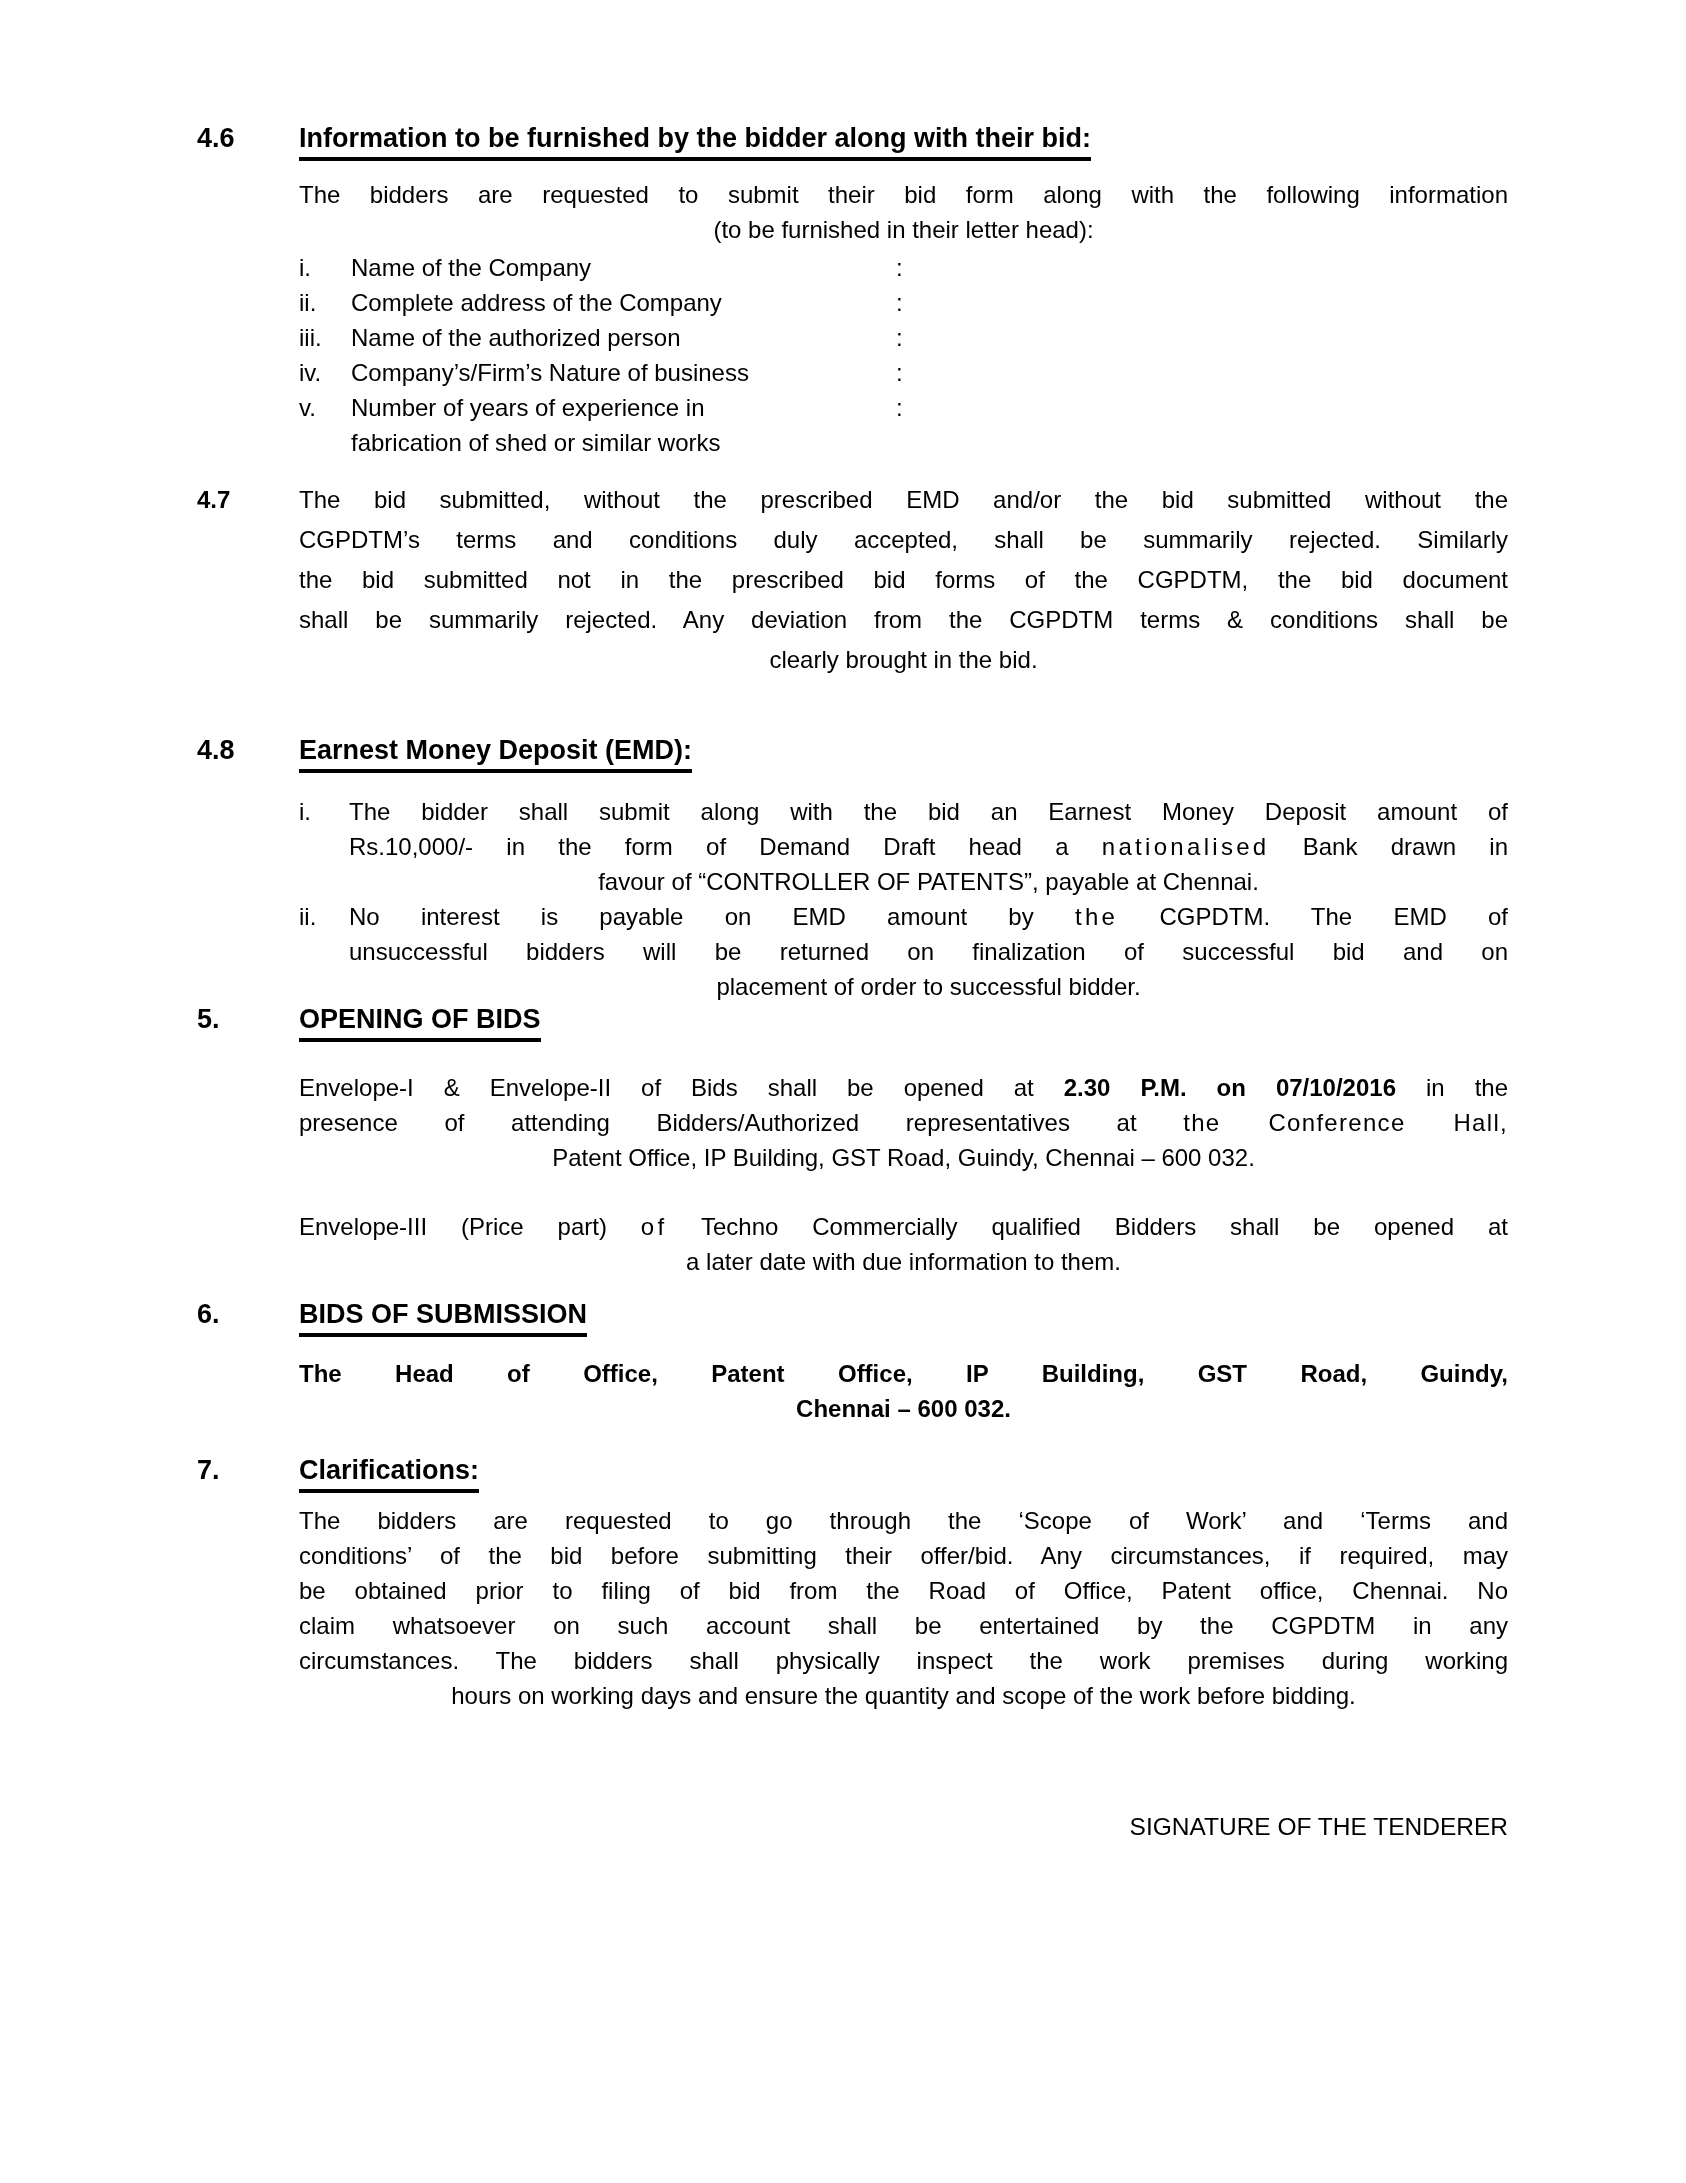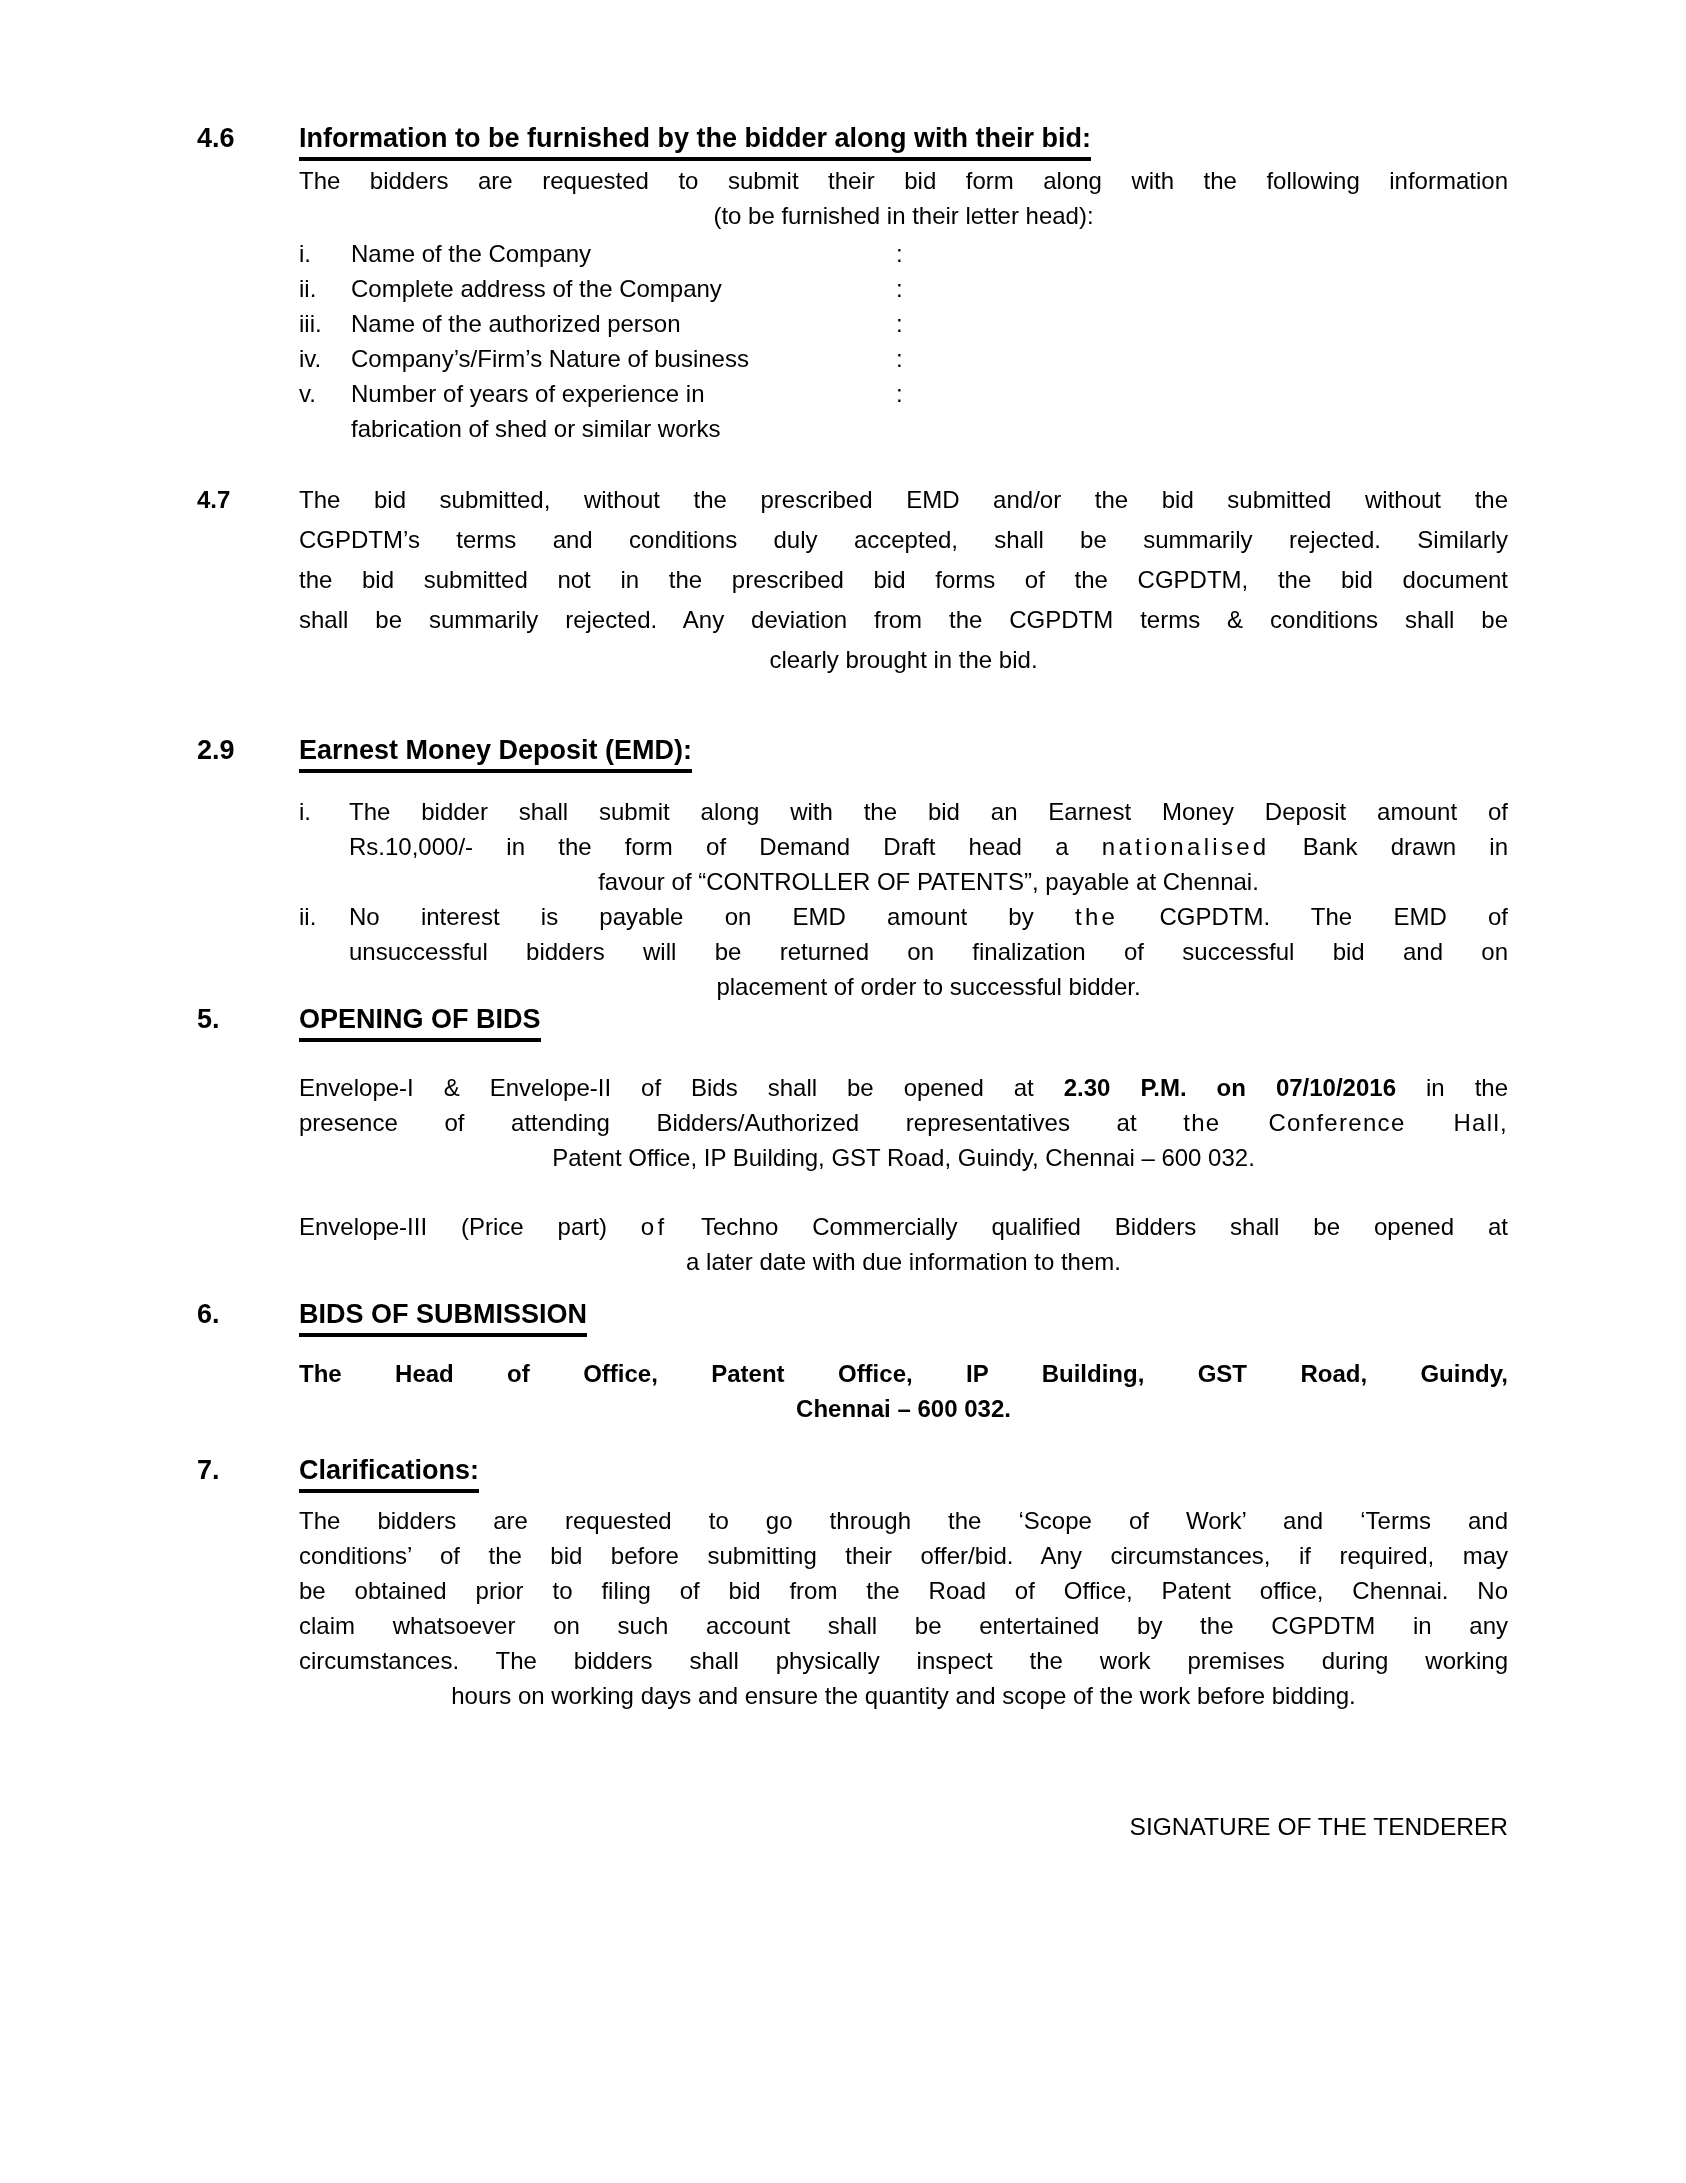--- a/index.html
+++ b/index.html
@@ -28,21 +28,21 @@
   .ls2{letter-spacing:1.3px;}
   
   .list{margin-top:2.6px;}
   .lrow{position:relative;padding-left:52px;}
   .lrow .rn{position:absolute;left:0;top:0;width:52px;}
   .lrow .colon{position:absolute;left:597px;top:0;}
   
   .item{position:relative;padding-left:50px;}
   .item .rn{position:absolute;left:0;top:0;width:50px;}
   .s47-body{line-height:40px;}
-  .intro{margin-top:6px;}
+  .intro{margin-top:20px;}
   .mt48{margin-top:24.5px;}
   .mt5a{margin-top:32px;}
   .mt5b{margin-top:34px;}
   .mt6{margin-top:23px;}
   .mt7{margin-top:14px;}
   .bold-para{font-weight:bold;}
   .signature{position:absolute;top:1812px;right:179px;font-size:24.5px;line-height:29px;}
   .pagenum{position:absolute;top:2004px;left:0;width:100%;text-align:center;font-size:24.5px;}
   
   .sec46{top:120px;}
@@ -93,21 +93,21 @@
     <div class="body">
       <div class="jl">The bid submitted, without the prescribed EMD and/or the bid submitted without the</div>
       <div class="jl">CGPDTM’s terms and conditions duly accepted, shall be summarily rejected. Similarly</div>
       <div class="jl">the bid submitted not in the prescribed bid forms of the CGPDTM, the bid document</div>
       <div class="jl">shall be summarily rejected. Any deviation from the CGPDTM terms &amp; conditions shall be</div>
       <div class="ll">clearly brought in the bid.</div>
     </div>
   </div>
 
   <div class="section sec48">
-    <span class="num hdr-num">2.9</span>
+    <span class="num hdr-num">4.8</span>
     <div class="body">
       <div class="hdr"><span class="hu">Earnest Money Deposit (EMD):</span></div>
       <div class="mt48">
         <div class="item">
           <span class="rn">i.</span>
           <div class="jl">The bidder shall submit along with the bid an Earnest Money Deposit amount of</div>
           <div class="jl"><span>Rs.10,000/- in the form of Demand Draft head a </span><span class="ls">nationalised</span><span> Bank drawn in</span></div>
           <div class="ll">favour of “CONTROLLER OF PATENTS”, payable at Chennai.</div>
         </div>
         <div class="item">

